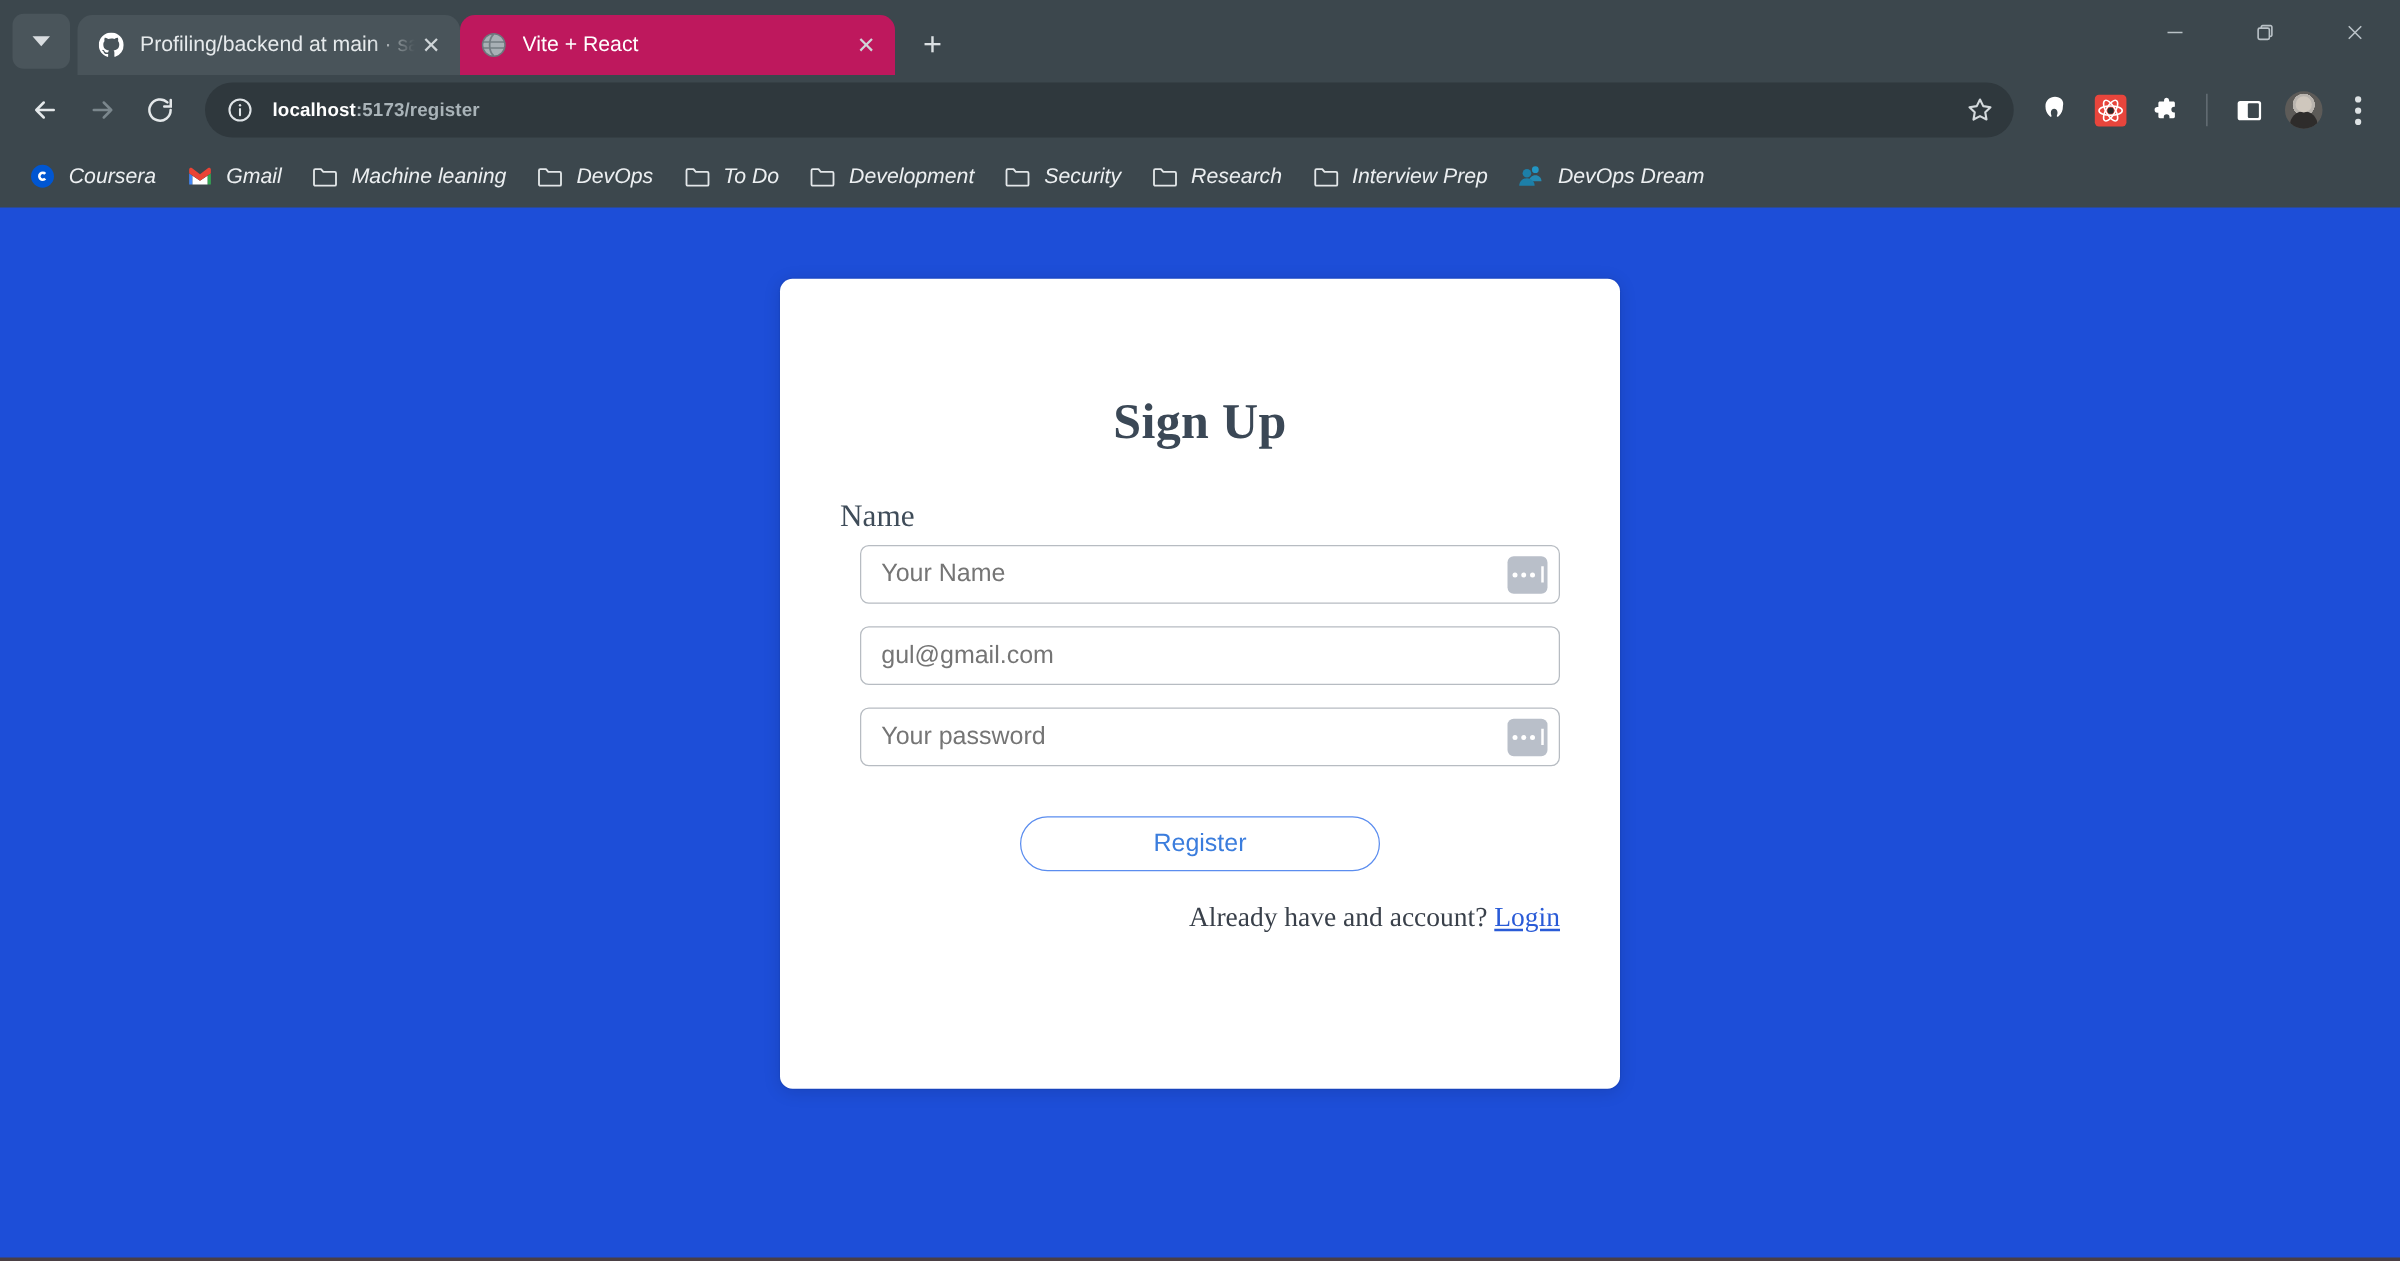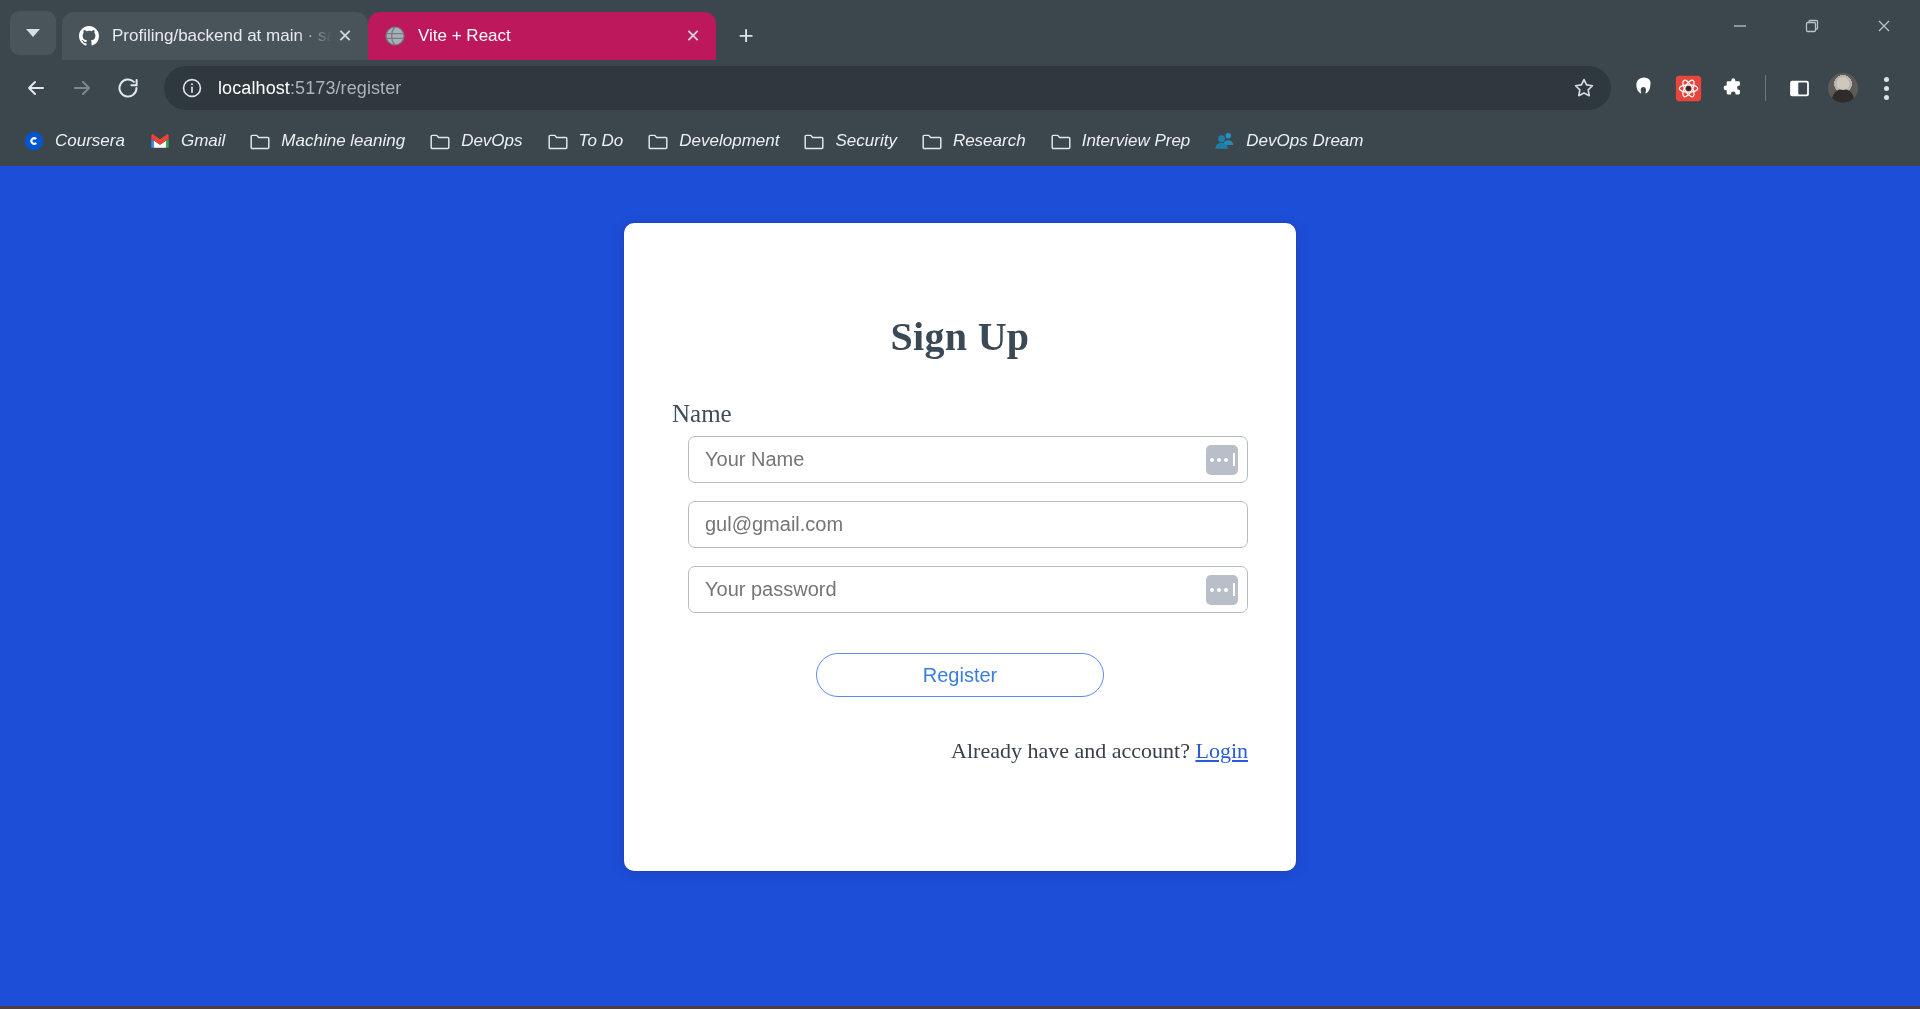--- a/index.html
+++ b/index.html
@@ -122,25 +122,26 @@
     padding: 0 10px 0 14px;
     min-width: 0;
   }
   .site-info {
     width: 28px; height: 28px; flex: none;
     display: flex; align-items: center; justify-content: center;
     margin-right: 12px;
   }
   .url {
     flex: 1 1 auto;
-    font-size: 18px;
+    font-size: 15px;
     color: #a9b3b8;
     white-space: nowrap;
     overflow: hidden;
     letter-spacing: .1px;
+    font-weight: bold;
   }
   .url .host { color: #ffffff; }
   .star-btn {
     width: 34px; height: 34px; flex: none;
     display: flex; align-items: center; justify-content: center;
     color: #d4dadd;
   }
   .ext-icon {
     width: 42px; height: 42px; flex: none;
     display: flex; align-items: center; justify-content: center;
@@ -296,21 +297,21 @@
     background: #ffffff;
     color: #3b7ddd;
     font-size: 20px;
     display: flex;
     align-items: center;
     justify-content: center;
     font-family: "Liberation Sans", sans-serif;
   }
   .login-row {
     text-align: right;
-    margin-top: 41px;
+    margin-top: 24px;
     font-family: "Liberation Serif", serif;
     font-size: 22px;
     color: #39404a;
   }
   .login-link {
     color: #2a5bd7;
     text-decoration: underline;
   }
   .page-bottom-rule {
     position: absolute;

